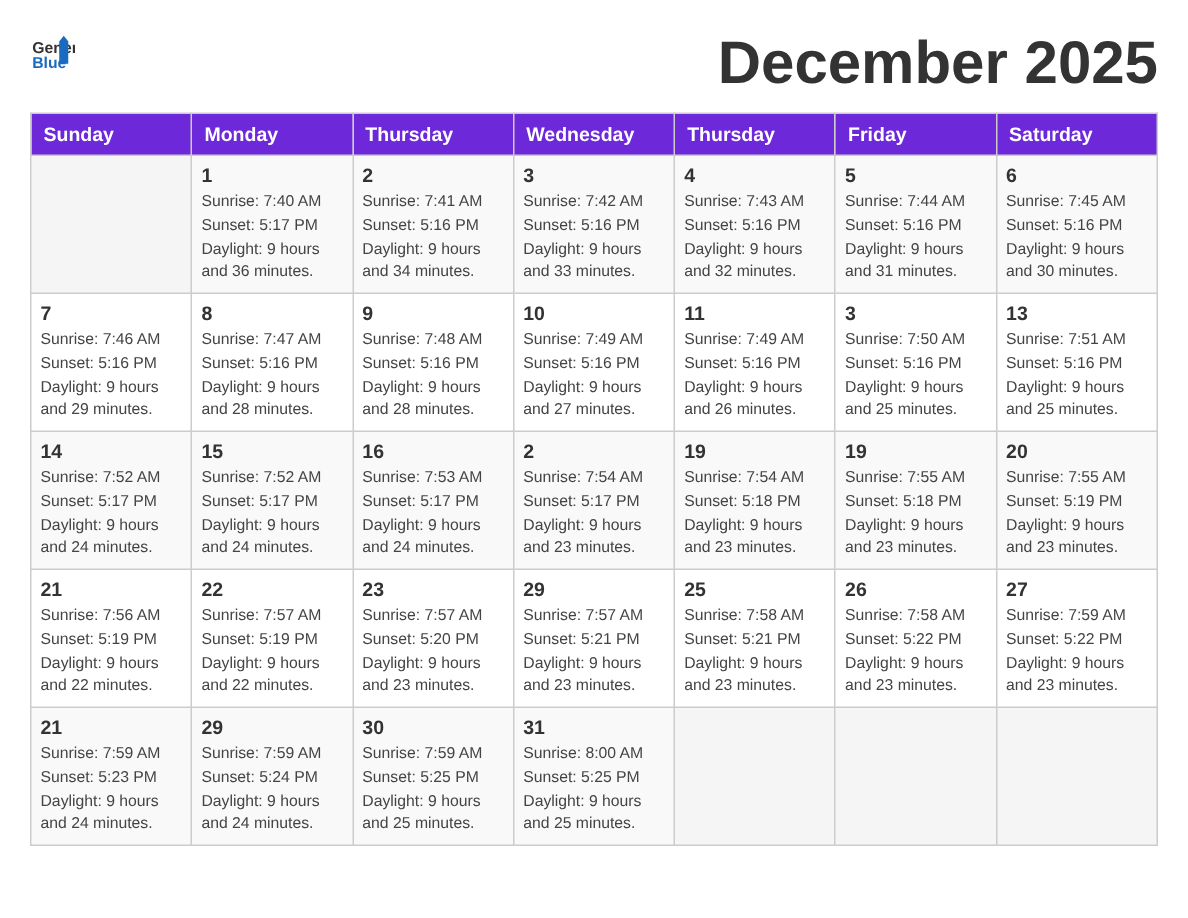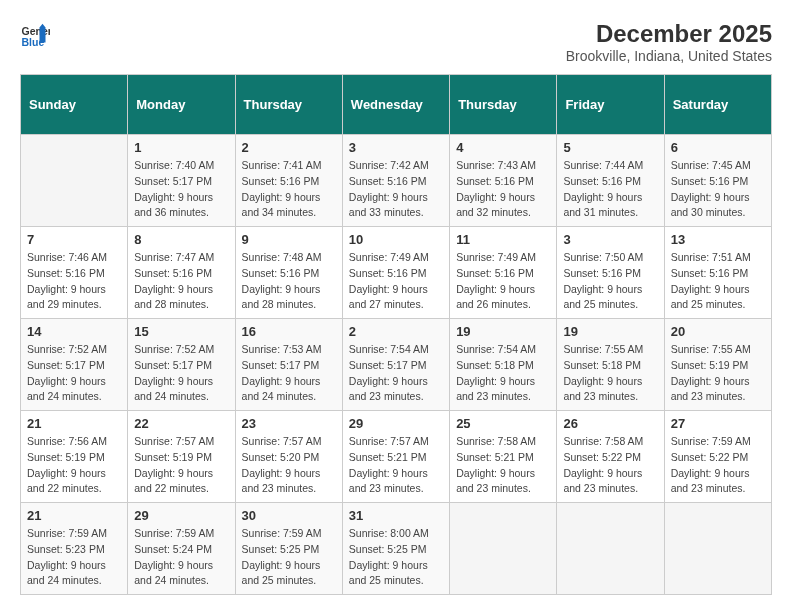--- a/index.html
+++ b/index.html
@@ -22,38 +22,38 @@
       gap: 4px;
     }
     .logo-icon {
       width: 30px;
       height: 30px;
     }
     .title-area {
       text-align: right;
     }
     .month-year {
-      font-size: 24px;
+      font-size: 40px;
       font-weight: bold;
       color: #333;
     }
     .location {
       font-size: 14px;
       color: #555;
     }
     table {
       width: 100%;
       border-collapse: collapse;
       table-layout: fixed;
     }
     thead tr th {
-      background-color: #0f766e;
+      background-color: #6d28d9;
       color: #fff;
       text-align: left;
-      padding: 22px 8px;
+      padding: 6px 8px;
       font-size: 13px;
       border: 1px solid #ccc;
     }
     tbody tr td {
       border: 1px solid #ccc;
       vertical-align: top;
       padding: 5px 6px;
       font-size: 11px;
       color: #333;
       height: 90px;
@@ -85,21 +85,20 @@
 <div class="header-area">
   <div class="logo">
     <svg class="logo-icon" viewBox="0 0 40 40">
       <text x="2" y="20" font-size="14" font-weight="bold" fill="#333">General</text>
       <text x="2" y="34" font-size="14" font-weight="bold" fill="#1a6bbf">Blue</text>
       <polygon points="30,5 38,15 34,10 34,30 26,30 26,10 22,15" fill="#1a6bbf"></polygon>
     </svg>
   </div>
   <div class="title-area">
     <div class="month-year">December 2025</div>
-    <div class="location">Brookville, Indiana, United States</div>
   </div>
 </div>
 
 <table>
   <thead>
     <tr id="header-row">
     <th>Sunday</th>
         <th>Monday</th>
         <th>Thursday</th>
         <th>Wednesday</th>

